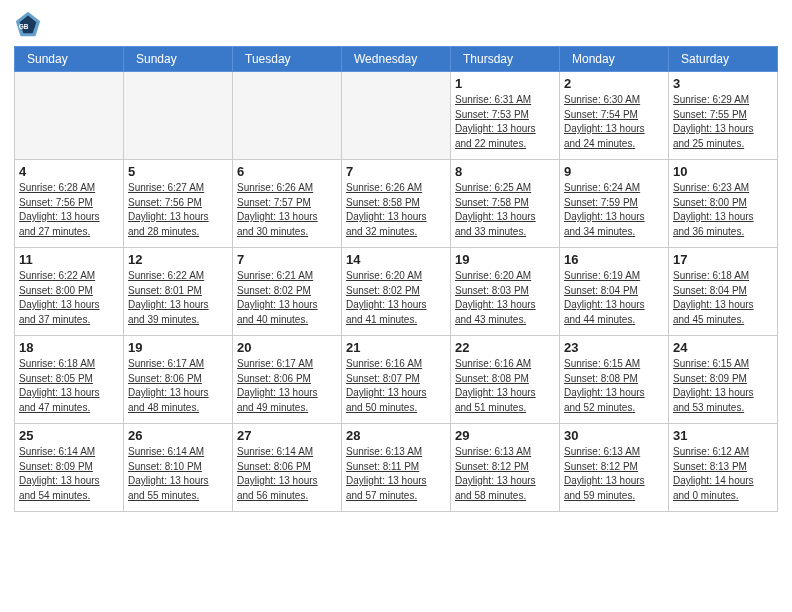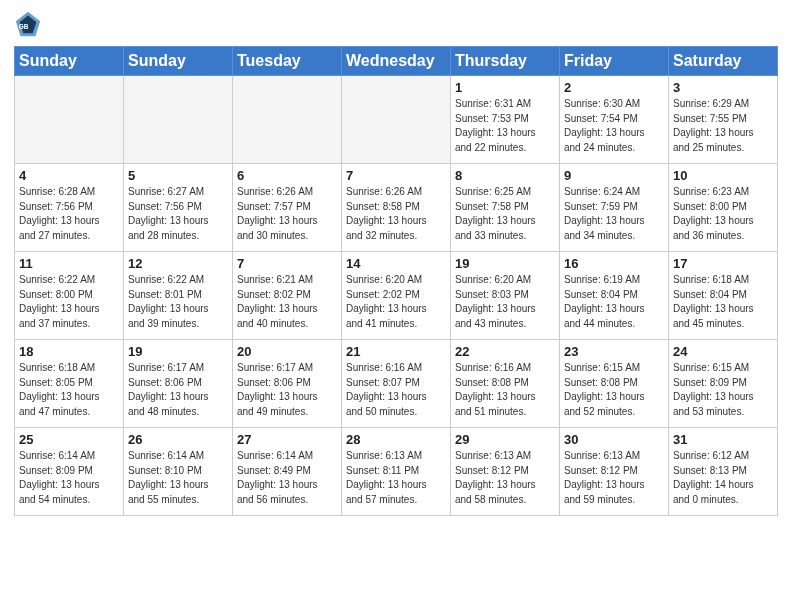--- a/index.html
+++ b/index.html
@@ -53,23 +53,23 @@
       color: #333;
     }
     .calendar {
       width: 100%;
       border-collapse: collapse;
       table-layout: fixed;
     }
     .calendar thead tr th {
       background: #3a78c9;
       color: #fff;
-      font-size: 16px;
-      font-weight: bold;
-      padding: 5px 4px;
+      font-size: 12px;
+      font-weight: normal;
+      padding: 5px 12px;
       text-align: left;
       border: 1px solid #5a90d9;
     }
     .calendar tbody tr td {
       border: 1px solid #ccc;
       vertical-align: top;
       padding: 4px 4px 2px 4px;
       height: 88px;
       background: #fff;
       font-size: 10.5px;
@@ -82,20 +82,21 @@
       font-size: 13px;
       font-weight: bold;
       color: #222;
       display: block;
       margin-bottom: 2px;
     }
     .day-info {
       font-size: 10px;
       color: #333;
       line-height: 1.45;
+      text-decoration: underline;
     }
   </style>
 </head>
 <body>
 
 <div class="page">
   <div class="header">
     <div class="logo">
       <svg class="logo-icon" viewBox="0 0 30 30" xmlns="http://www.w3.org/2000/svg">
         <polygon points="15,2 28,12 23,28 7,28 2,12" fill="#4a90c4" opacity="0.85"></polygon>
@@ -116,21 +117,21 @@
   </div>
 
   <table class="calendar">
     <thead>
       <tr>
       <th>Sunday</th>
           <th>Sunday</th>
           <th>Tuesday</th>
           <th>Wednesday</th>
           <th>Thursday</th>
-          <th>Friday</th>
+          <th>Monday</th>
           <th>Saturday</th>
         </tr>
     </thead>
     <tbody id="calendar-body">
     <tr>
           <td class="empty"></td>
           <td class="empty"></td>
           <td class="empty"></td>
           <td class="empty"></td>
           <td>
@@ -224,21 +225,21 @@
           <td>
             <span class="day-number">7</span>
             <div class="day-info">Sunrise: 6:21 AM
 Sunset: 8:02 PM
 Daylight: 13 hours
 and 40 minutes.</div>
           </td>
           <td>
             <span class="day-number">14</span>
             <div class="day-info">Sunrise: 6:20 AM
-Sunset: 2:02 PM
+Sunset: 8:02 PM
 Daylight: 13 hours
 and 41 minutes.</div>
           </td>
           <td>
             <span class="day-number">19</span>
             <div class="day-info">Sunrise: 6:20 AM
 Sunset: 8:03 PM
 Daylight: 13 hours
 and 43 minutes.</div>
           </td>
@@ -319,21 +320,21 @@
           <td>
             <span class="day-number">26</span>
             <div class="day-info">Sunrise: 6:14 AM
 Sunset: 8:10 PM
 Daylight: 13 hours
 and 55 minutes.</div>
           </td>
           <td>
             <span class="day-number">27</span>
             <div class="day-info">Sunrise: 6:14 AM
-Sunset: 8:49 PM
+Sunset: 8:06 PM
 Daylight: 13 hours
 and 56 minutes.</div>
           </td>
           <td>
             <span class="day-number">28</span>
             <div class="day-info">Sunrise: 6:13 AM
 Sunset: 8:11 PM
 Daylight: 13 hours
 and 57 minutes.</div>
           </td>

